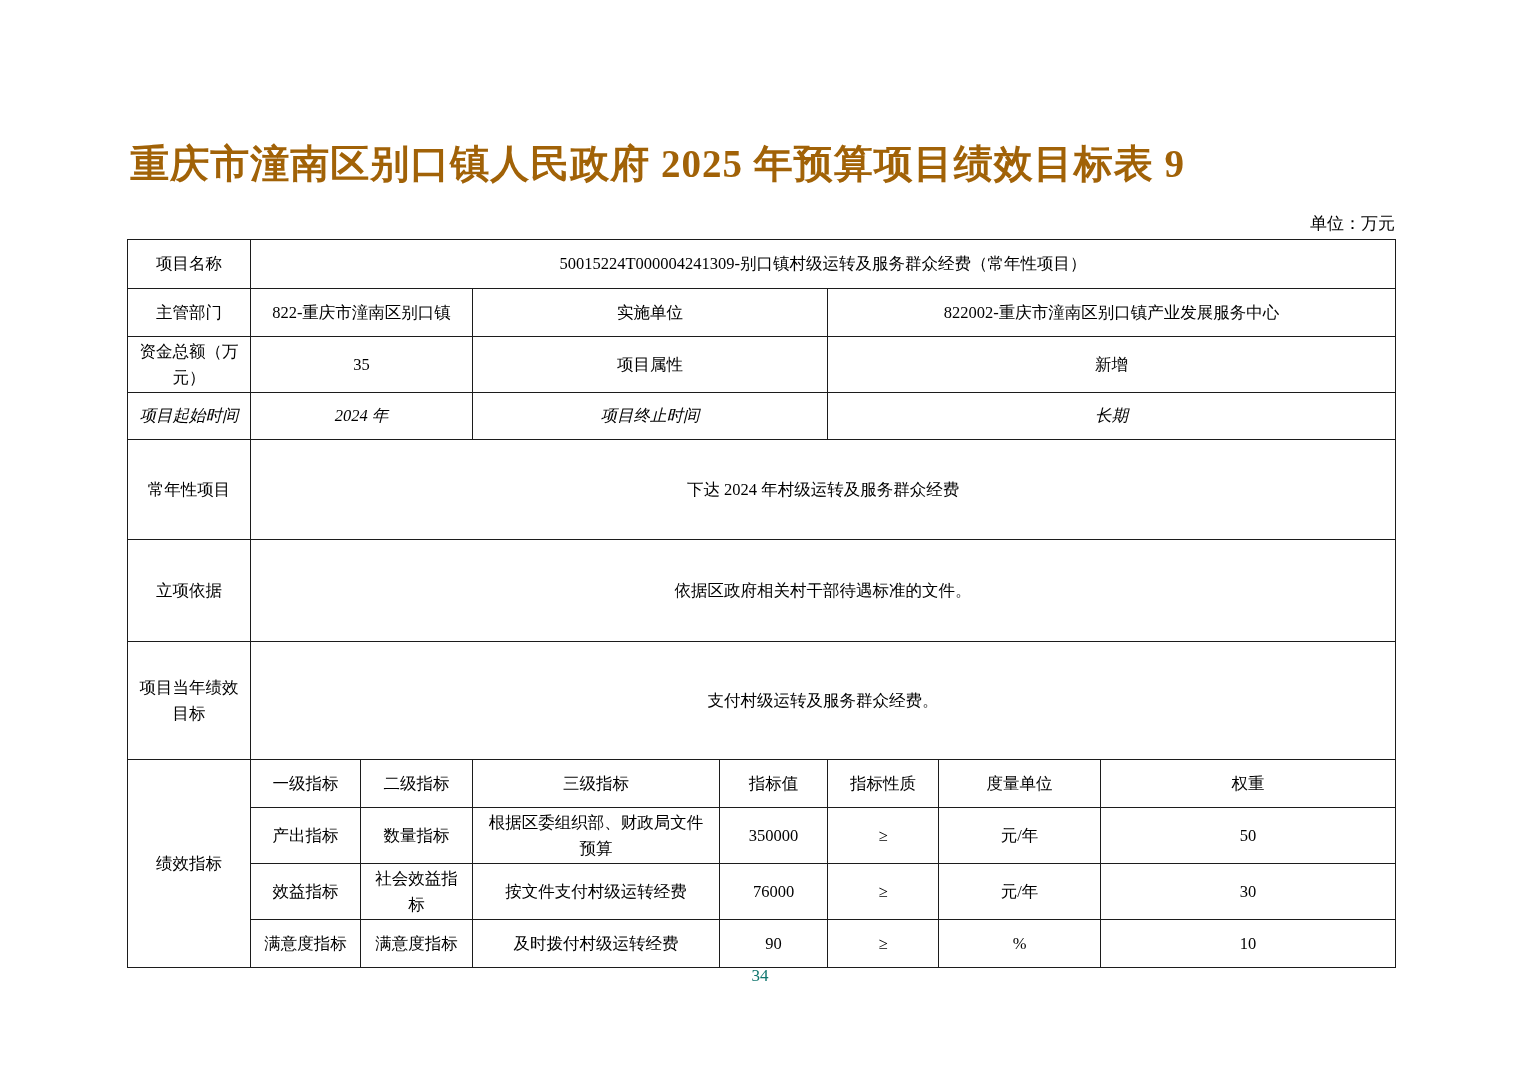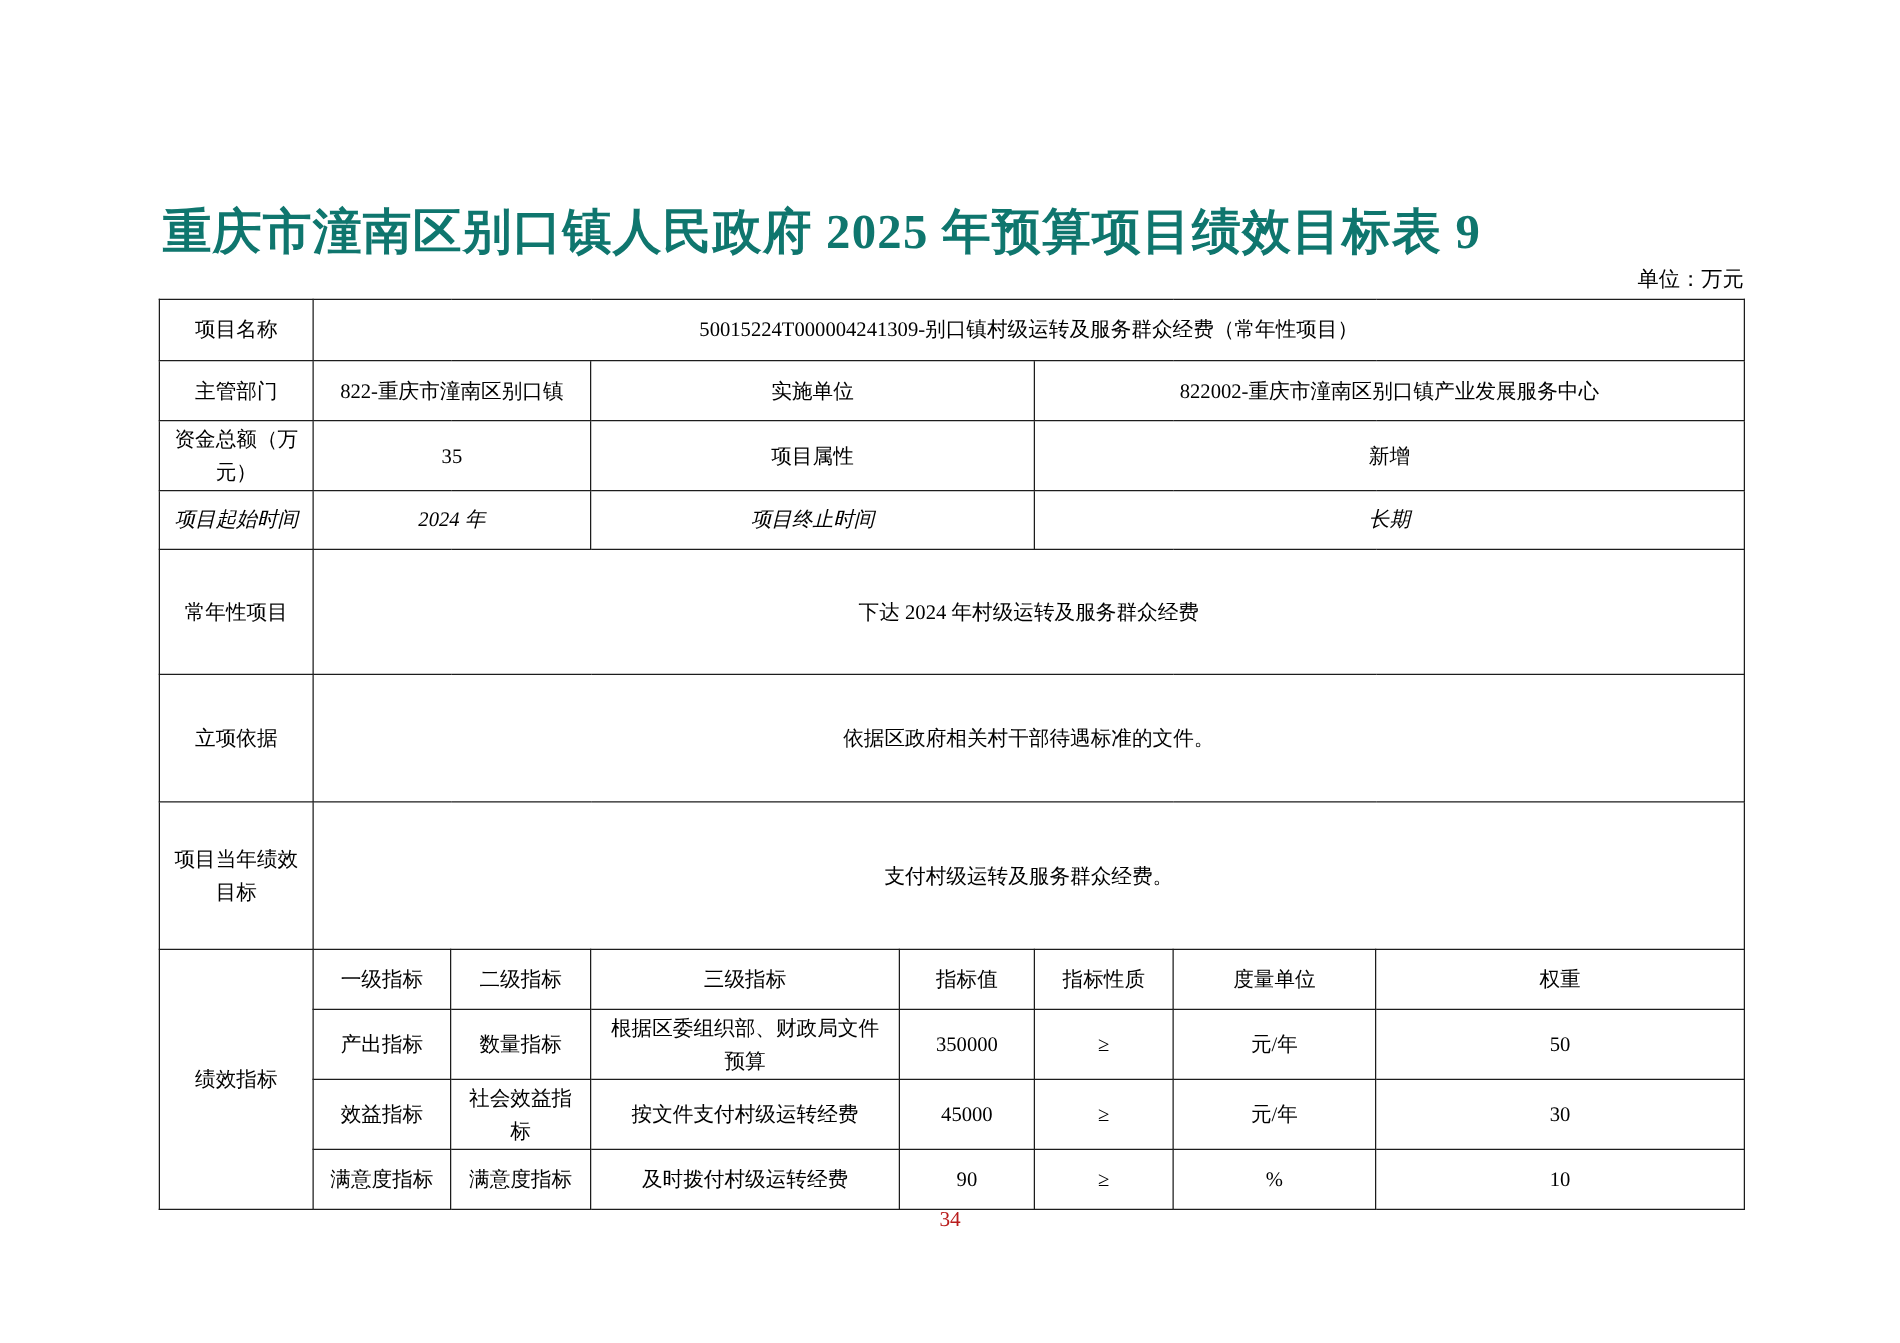--- a/index.html
+++ b/index.html
@@ -6,21 +6,21 @@
   body{
     width:1520px;height:1074px;background:#ffffff;position:relative;
     font-family:"Liberation Serif","DejaVu Serif",serif;
     color:#111;
     -webkit-font-smoothing:antialiased;
   }
   .page{position:absolute;inset:0;background:#fff;}
   .doc-title{
     position:absolute;top:140px;left:0;width:1315px;
     text-align:center;font-size:39px;font-weight:bold;
-    letter-spacing:1px;line-height:48px;color:#0f766e;margin-top:22px;
+    letter-spacing:1px;line-height:48px;color:#a16207;
   }
   .unit-note{
     position:absolute;top:212px;right:125px;
     font-size:17px;color:#000;text-align:center;
   }
   table.main{
     position:absolute;left:127px;top:239px;
     border-collapse:collapse;table-layout:fixed;
     width:1268px;
     font-size:16.5px;color:#000;padding-left:33px;
@@ -40,21 +40,21 @@
   tr.r4{height:47px;font-style:italic;}
   tr.r5{height:100px;}
   tr.r6{height:102px;}
   tr.r7{height:118px;}
   tr.rh{height:48px;}
   tr.ri1{height:50px;}
   tr.ri2{height:45px;}
   tr.ri3{height:48px;}
   .page-number{
     position:absolute;top:966px;left:0;width:1520px;
-    text-align:center;font-size:17px;color:#b91c1c;
+    text-align:center;font-size:17px;color:#0f766e;
   }
 </style>
 </head>
 <body>
 
 <div class="page">
 
   <div class="doc-title">重庆市潼南区别口镇人民政府 2025 年预算项目绩效目标表 9</div>
 
   <div class="unit-note">单位：万元</div>
@@ -131,21 +131,21 @@
       <td>350000</td>
       <td>≥</td>
       <td>元/年</td>
       <td>50</td>
     </tr>
 
     <tr class="ri2">
       <td>效益指标</td>
       <td>社会效益指标</td>
       <td class="left">按文件支付村级运转经费</td>
-      <td>45000</td>
+      <td>76000</td>
       <td>≥</td>
       <td>元/年</td>
       <td>30</td>
     </tr>
 
     <tr class="ri3">
       <td>满意度指标</td>
       <td>满意度指标</td>
       <td class="left">及时拨付村级运转经费</td>
       <td>90</td>

